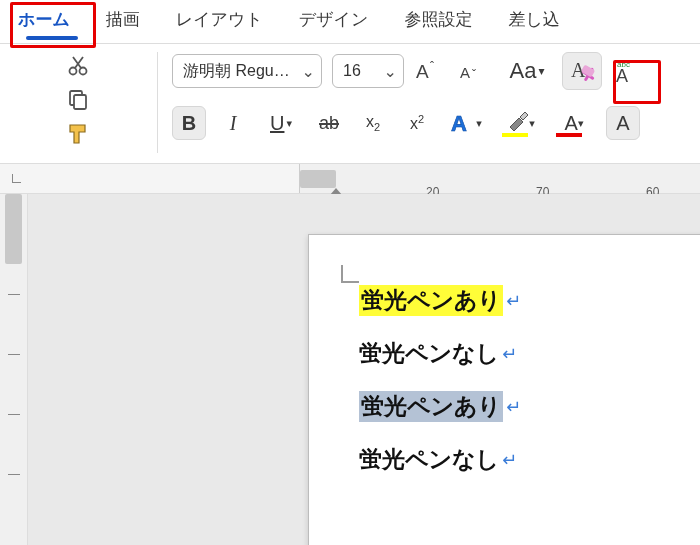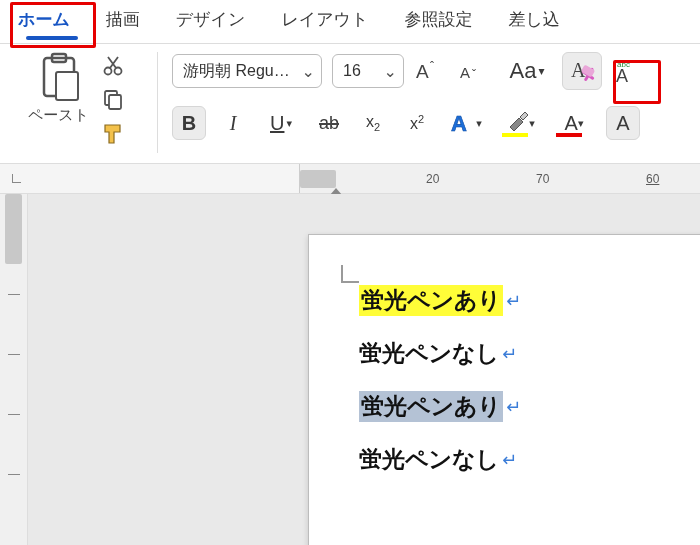--- a/index.html
+++ b/index.html
@@ -134,21 +134,21 @@
     width: 36px; height: 18px;
     background: #c8c8c8;
     border-radius: 2px;
   }
   .ruler-ticks {
     position: absolute;
     left: 36px; right: 0; top: 0; bottom: 0;
   }
   .ruler-ticks span {
     position: absolute;
-    top: 8px;
+    top: 21px;
     font-size: 12px;
     color: #5a5a5a;
   }
   .ruler-tab-handle {
     position: absolute;
     top: 24px;
     width:0;height:0;
     border-left:6px solid transparent;
     border-right:6px solid transparent;
     border-bottom:7px solid #888;
@@ -224,41 +224,31 @@
 </head>
 <body>
 
 <div class="hl-red hl-home"></div>
 <div class="hl-red hl-clear"></div>
 <div class="hl-red hl-line3"></div>
 
 <div class="tabs">
   <div class="tab active">ホーム</div>
   <div class="tab">描画</div>
+  <div class="tab">レイアウト</div>
   <div class="tab">デザイン</div>
-  <div class="tab">レイアウト</div>
   <div class="tab">参照設定</div>
   <div class="tab">差し込</div>
   <div class="tab-underline"></div>
 </div>
 
 <div class="ribbon">
 
   <div class="group-clipboard">
     <div class="paste-row">
-      <div class="paste-main">
-        <span class="paste-icon">
-          <svg width="46" height="52" viewBox="0 0 46 52">
-            <rect x="8" y="6" width="30" height="38" rx="3" fill="none" stroke="#555" stroke-width="2.5"></rect>
-            <rect x="16" y="2" width="14" height="8" rx="2" fill="none" stroke="#555" stroke-width="2.5"></rect>
-            <rect x="20" y="20" width="22" height="28" rx="2" fill="#fff" stroke="#555" stroke-width="2"></rect>
-          </svg>
-        </span>
-        <span>ペースト</span>
-      </div>
       <div class="small-col">
         <div class="small-btn">
           <svg width="24" height="24">
             <circle cx="7" cy="17" r="3.5" fill="none" stroke="#555" stroke-width="1.8"></circle>
             <circle cx="17" cy="17" r="3.5" fill="none" stroke="#555" stroke-width="1.8"></circle>
             <path d="M9 14 L17 3 M15 14 L7 3" stroke="#555" stroke-width="1.8" fill="none"></path>
           </svg>
         </div>
         <div class="small-btn">
           <svg width="24" height="24">

